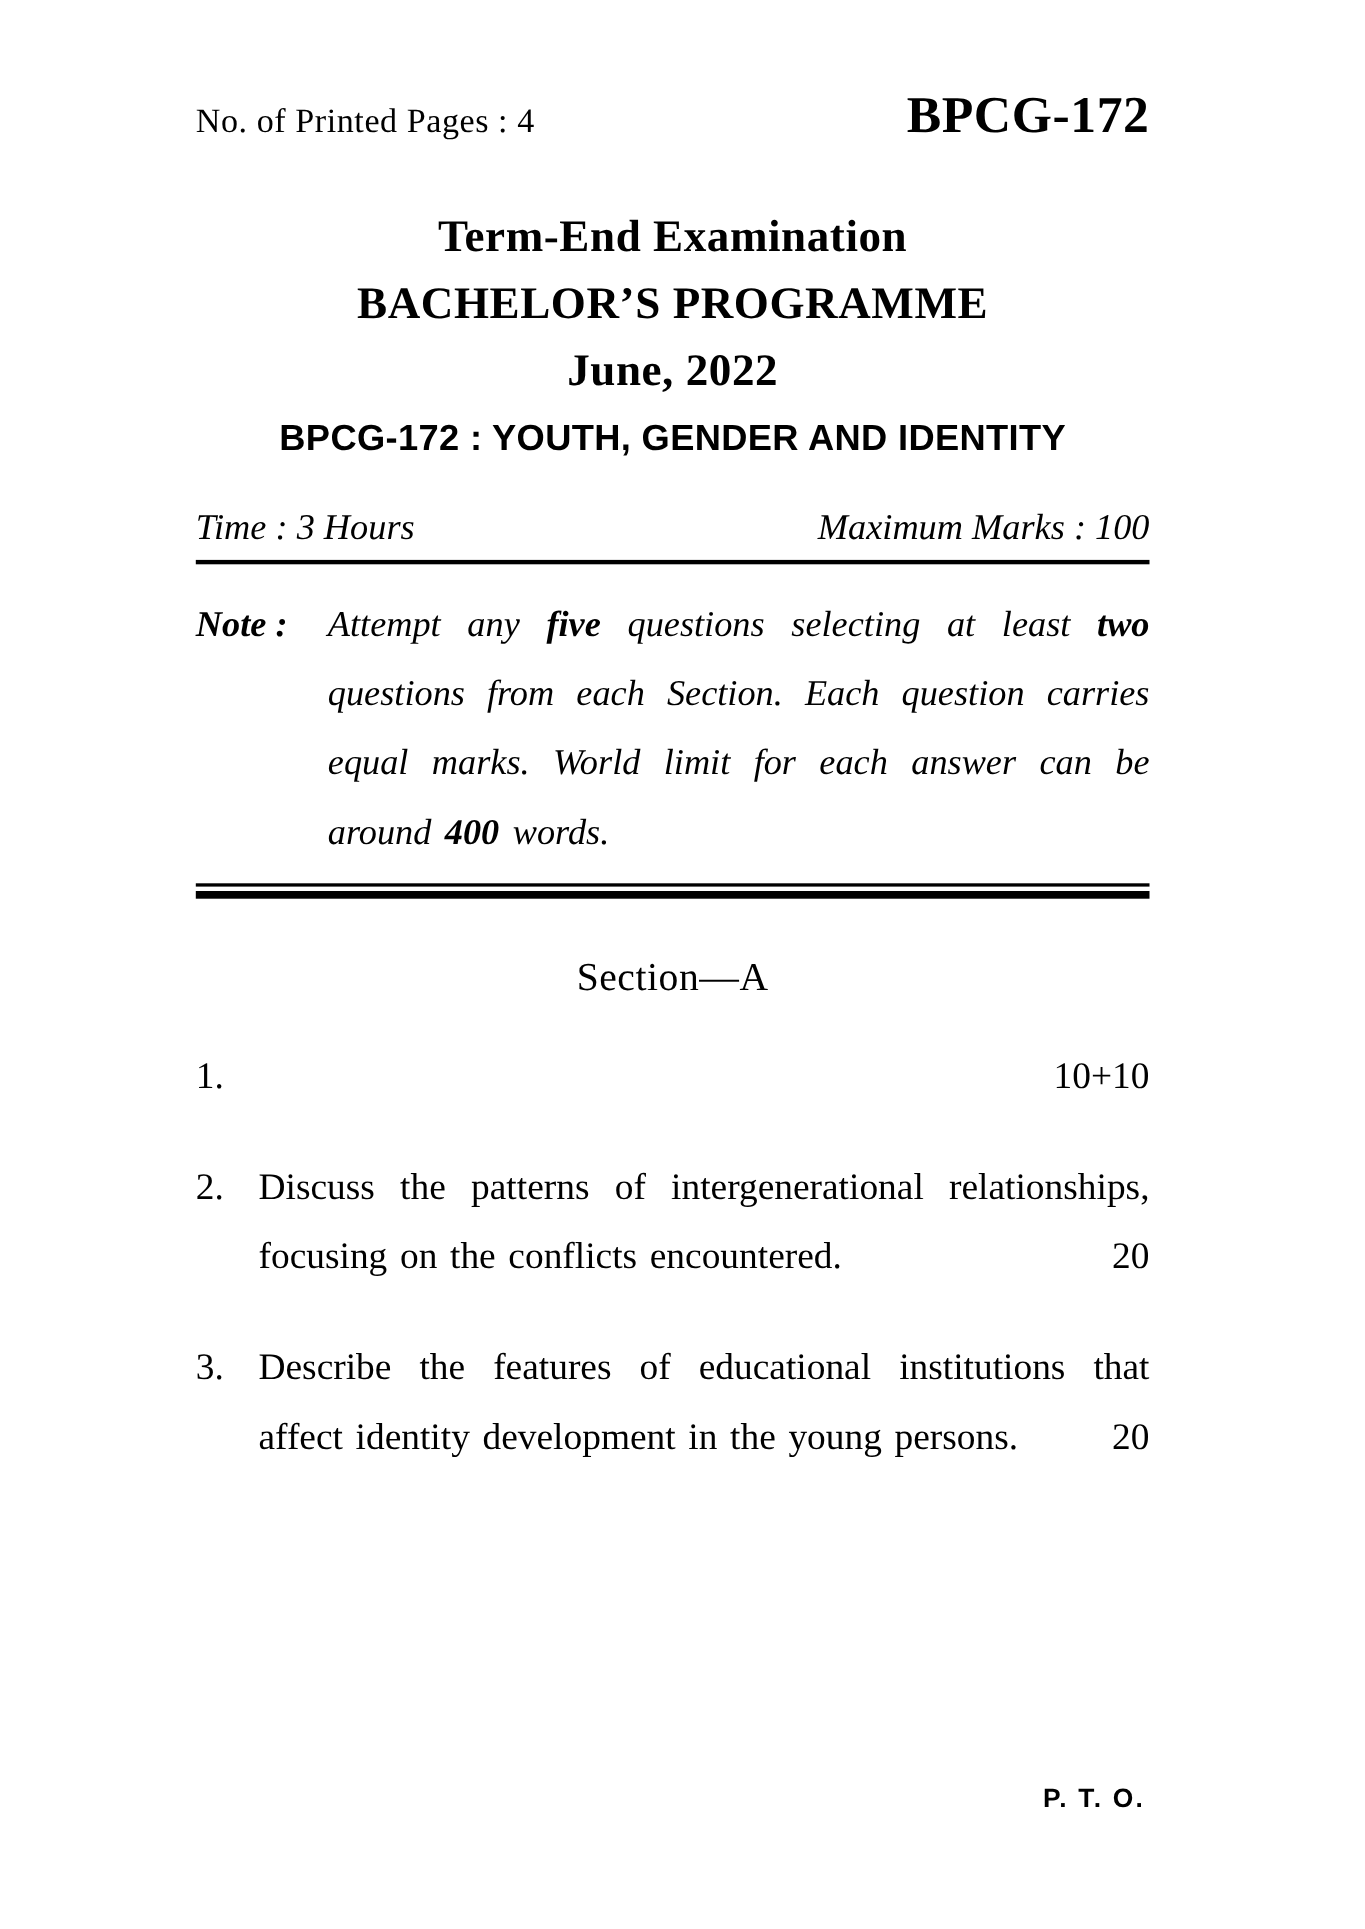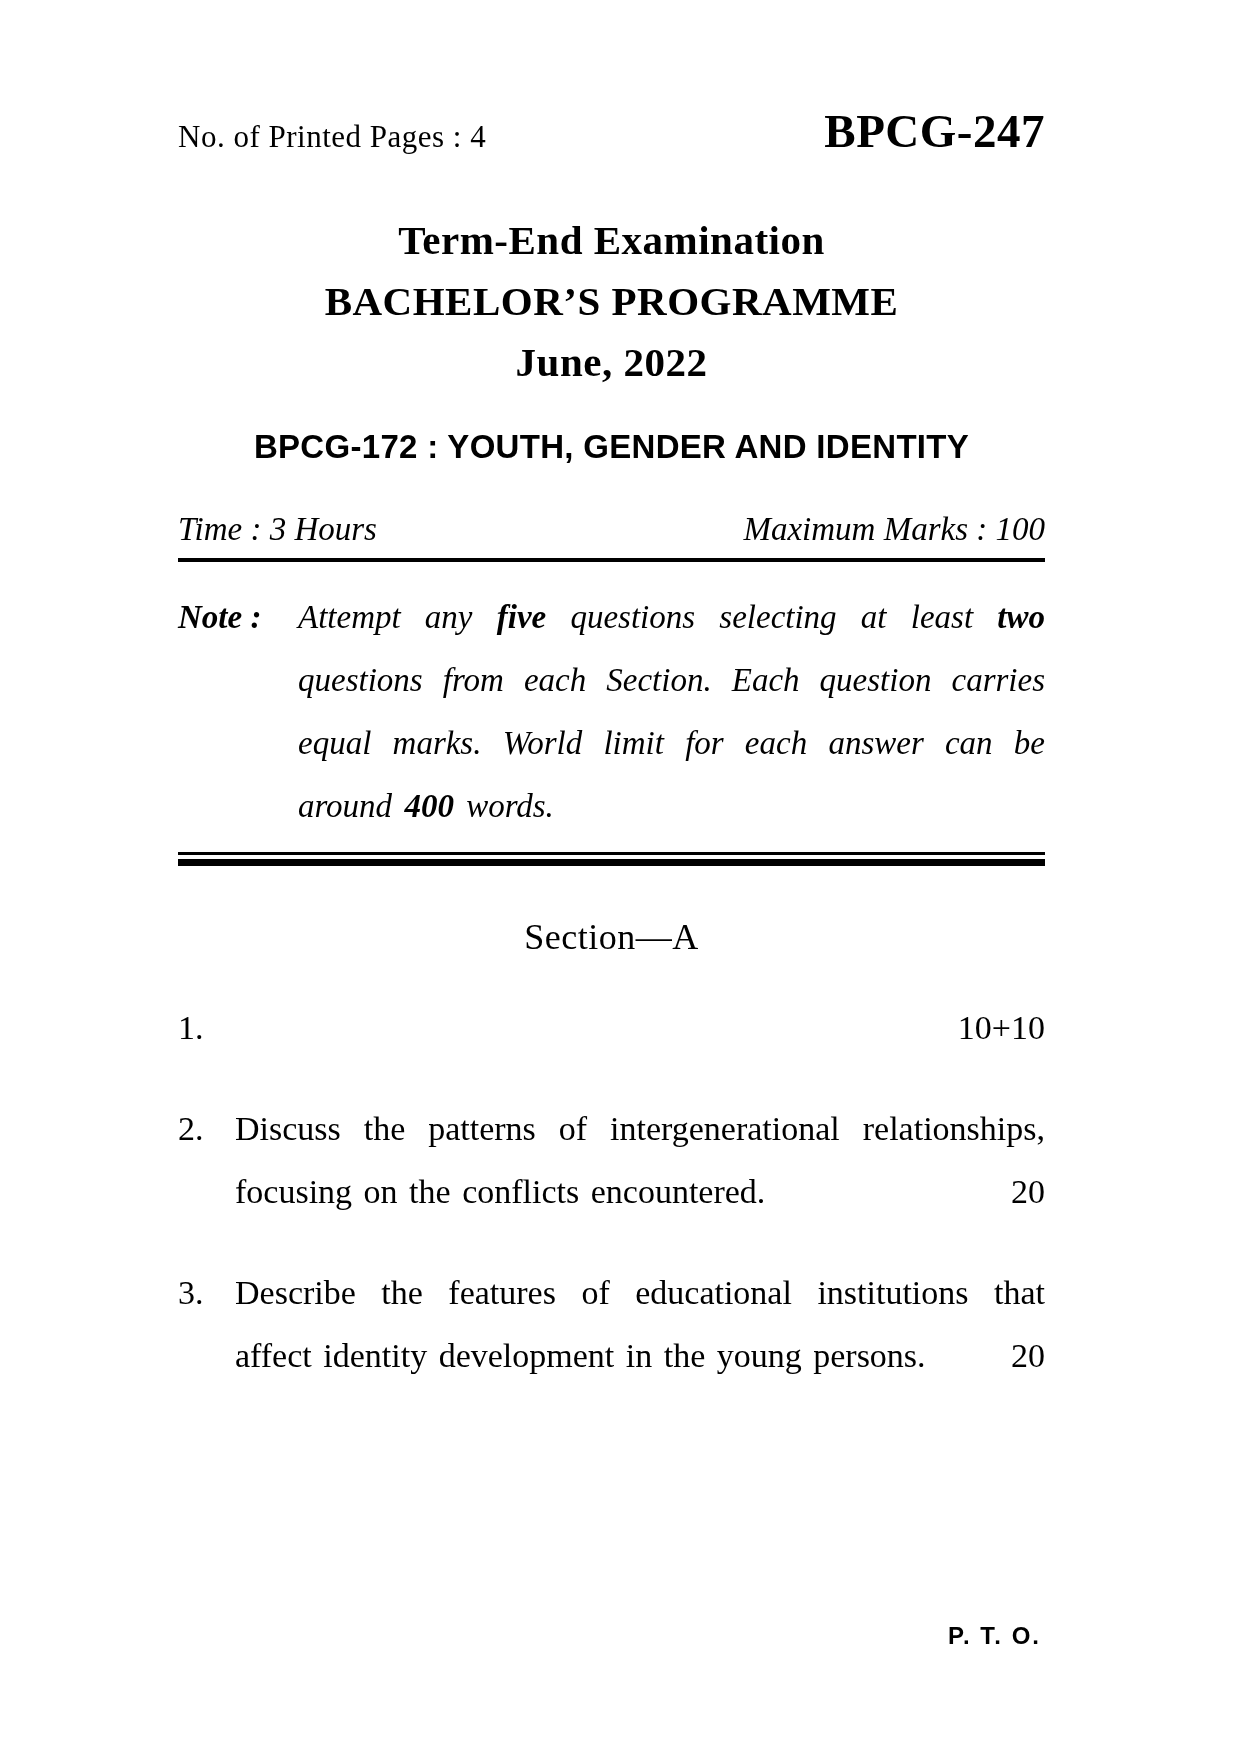--- a/index.html
+++ b/index.html
@@ -5,37 +5,37 @@
 <style>
   * { margin: 0; padding: 0; box-sizing: border-box; }
   html, body { background: #ffffff; }
   body {
     width: 1241px; height: 1754px;
     color: #000;
     font-family: "Liberation Serif", serif;
     overflow: hidden;
     position: relative;
   }
-  .page { padding: 104px 196px 0 178px; }
+  .page { padding: 78px 196px 0 178px; }
 
   .header-row {
     display: flex; justify-content: space-between; align-items: baseline;
   }
   .pages-label { font-size: 31px; letter-spacing: 0.5px; }
   .paper-code { font-size: 47px; font-weight: bold; letter-spacing: 0.5px; }
 
   .title-block { text-align: center; margin-top: 52px; }
   .title-line { font-size: 41px; font-weight: bold; line-height: 61px; letter-spacing: 0.5px; }
 
   .course-title {
     text-align: center;
     font-family: "Liberation Sans", sans-serif;
     font-weight: bold;
     font-size: 33px;
-    margin-top: 35px;
+    margin-top: 12px;
     letter-spacing: 0.3px;
   }
 
   .meta-row {
     display: flex; justify-content: space-between; align-items: flex-start;
     font-style: italic; font-size: 33px;
     margin-top: 45px;
   }
 
   .rule-single { border-bottom: 4px solid #000; margin-top: 10px; }
@@ -87,21 +87,21 @@
     letter-spacing: 2px;
   }
 </style>
 </head>
 <body>
 
 <div class="page">
 
   <div class="header-row">
     <span class="pages-label">No. of Printed Pages : 4</span>
-    <span class="paper-code">BPCG-247</span>
+    <span class="paper-code">BPCG-172</span>
   </div>
 
   <div class="title-block">
     <div class="title-line">Term-End Examination</div>
     <div class="title-line">BACHELOR’S PROGRAMME</div>
     <div class="title-line">June, 2022</div>
   </div>
 
   <div class="course-title">BPCG-172 : YOUTH, GENDER AND IDENTITY</div>
 

